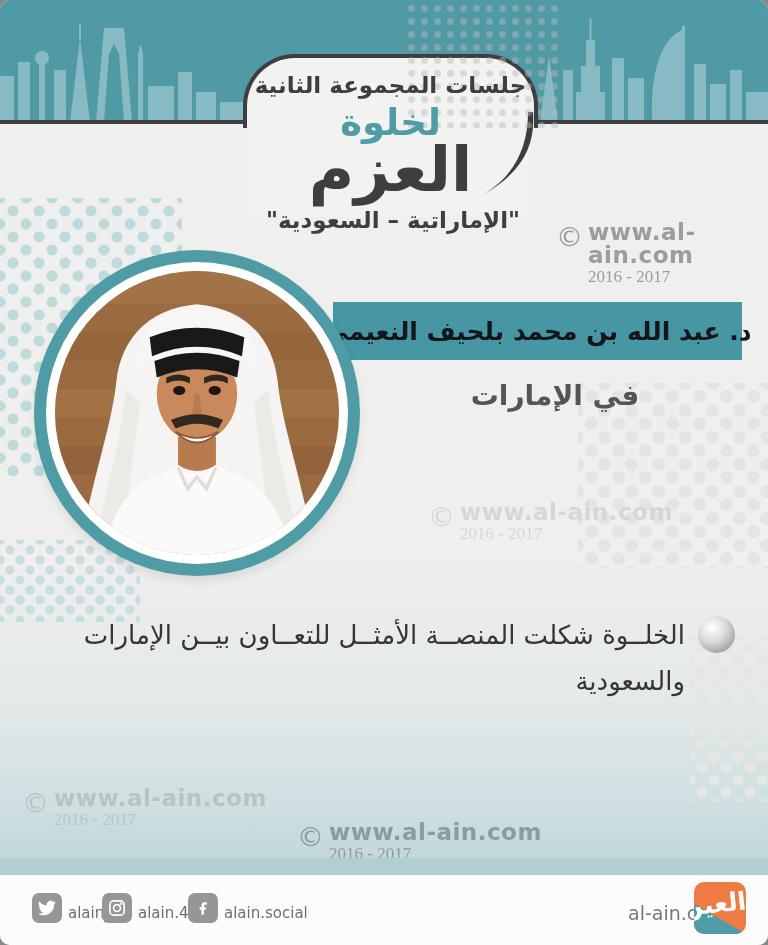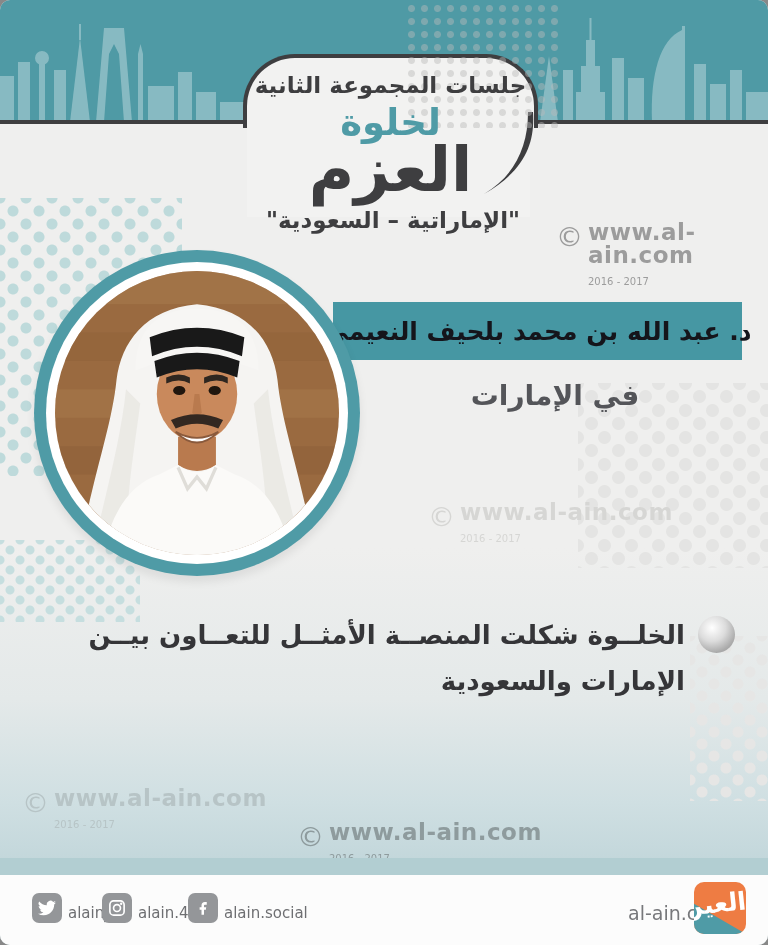--- a/index.html
+++ b/index.html
@@ -38,41 +38,41 @@
   .badge-text{position:absolute;left:247px;width:287px;text-align:center;color:#3e3e40;z-index:6;}
   .badge-l1{top:72px;font-size:23px;font-weight:bold;}
   .badge-l2{top:101px;font-size:37px;font-weight:bold;color:#4f9ba6;}
   .badge-l3{top:134px;font-size:62px;font-weight:bold;line-height:72px;}
   .event-subtitle{position:absolute;left:238px;top:207px;width:310px;text-align:center;
     font-size:23px;font-weight:bold;color:#3e3e40;z-index:6;}
   
   .wm{position:absolute;display:flex;align-items:flex-start;gap:5px;z-index:7;line-height:1;}
   .wm-c{font-size:27px;margin-top:2px;}
   .wm-site{font-size:23px;font-weight:bold;letter-spacing:.5px;}
-  .wm-years{font-size:10px;margin-top:10px;}
+  .wm-years{font-size:17px;margin-top:1px;font-family:Liberation Serif, serif;}
   .wm1{left:556px;top:221px;color:#9c9c9c;}
   .wm2{left:428px;top:501px;color:#d6d6d4;}
   .wm3{left:22px;top:787px;color:#b7c4c6;}
   .wm4{left:297px;top:821px;color:#8e9b9d;}
   
   .portrait{position:absolute;left:34px;top:250px;width:326px;height:326px;border-radius:50%;
     background:#4f9ba6;z-index:5;box-shadow:0 6px 10px rgba(0,0,0,.08);}
   .portrait-inner{position:absolute;left:12px;top:12px;width:302px;height:302px;border-radius:50%;background:#fff;}
   .portrait-photo{position:absolute;left:21px;top:21px;width:284px;height:284px;border-radius:50%;overflow:hidden;}
   
   .name-banner{position:absolute;left:333px;top:302px;width:409px;height:58px;background:#4697a3;z-index:4;
     display:flex;align-items:center;justify-content:center;}
   .name-banner span{font-size:25px;font-weight:bold;color:#15151b;white-space:nowrap;direction:rtl;}
   .role{position:absolute;left:345px;top:374px;width:420px;text-align:center;z-index:4;
     font-size:28px;font-weight:bold;color:#545559;line-height:44px;direction:rtl;}
   
   .bullet{position:absolute;right:33px;width:705px;display:flex;direction:rtl;gap:13px;z-index:4;}
   .bullet-sphere{flex:0 0 37px;width:37px;height:37px;border-radius:50%;margin-top:4px;
     background:radial-gradient(circle at 38% 32%,#ffffff,#dcdcdc 40%,#ababab 72%,#949494 100%);}
-  .bullet-text{font-size:26px;font-weight:bold;color:#353538;line-height:46px;text-align:start;}
+  .bullet-text{font-size:26px;font-weight:normal;color:#353538;line-height:46px;text-align:start;}
   .bullet-1{top:612px;}
   .bullet-2{top:716px;}
   
   .footer-band{position:absolute;left:0;top:858px;width:768px;height:17px;background:#b2ced2;z-index:8;}
   .footer{position:absolute;left:0;top:875px;width:768px;height:70px;background:#fcfcfc;z-index:8;}
   .social{position:absolute;display:flex;align-items:flex-end;gap:6px;}
   .social-icon{width:30px;height:30px;border-radius:7px;background:#949699;display:flex;align-items:center;justify-content:center;}
   .social-handle{font-size:15px;color:#6e6f72;margin-bottom:1px;white-space:nowrap;}
   .social-tw{left:32px;top:18px;}
   .social-ig{left:102px;top:18px;}

